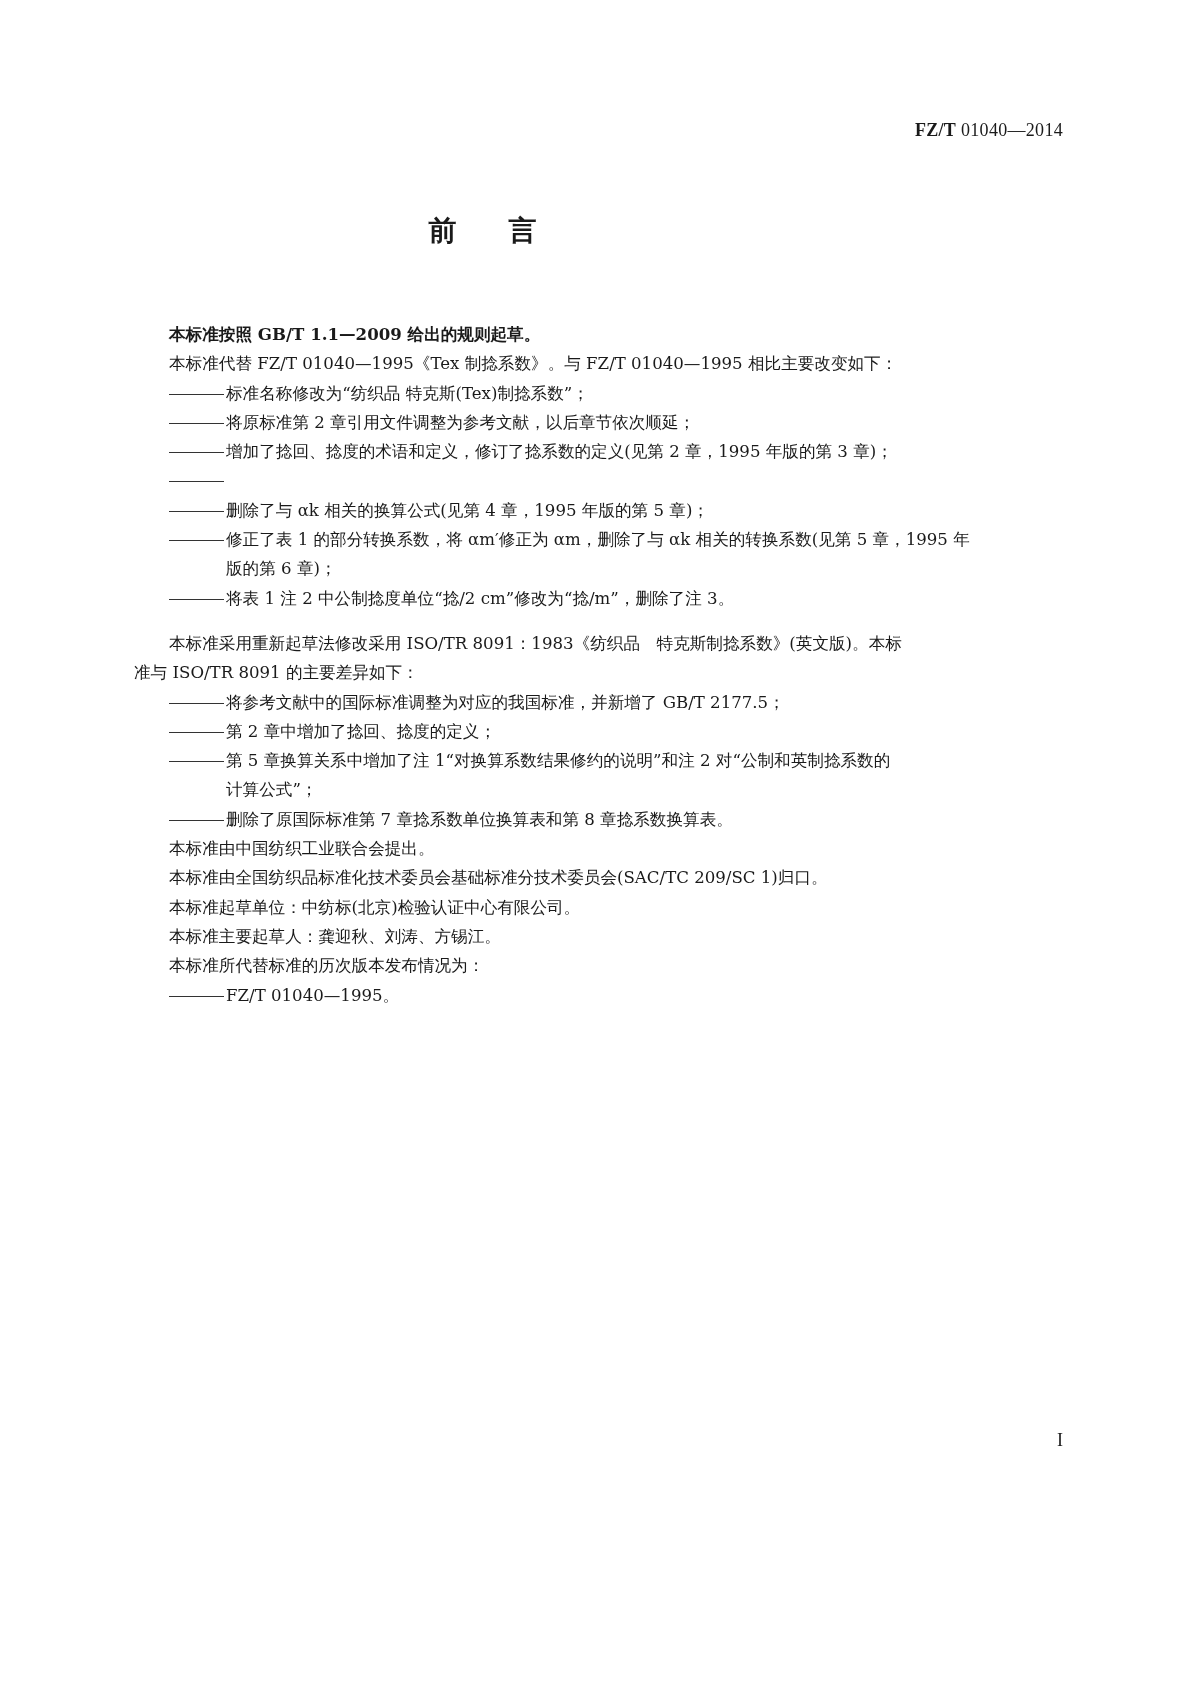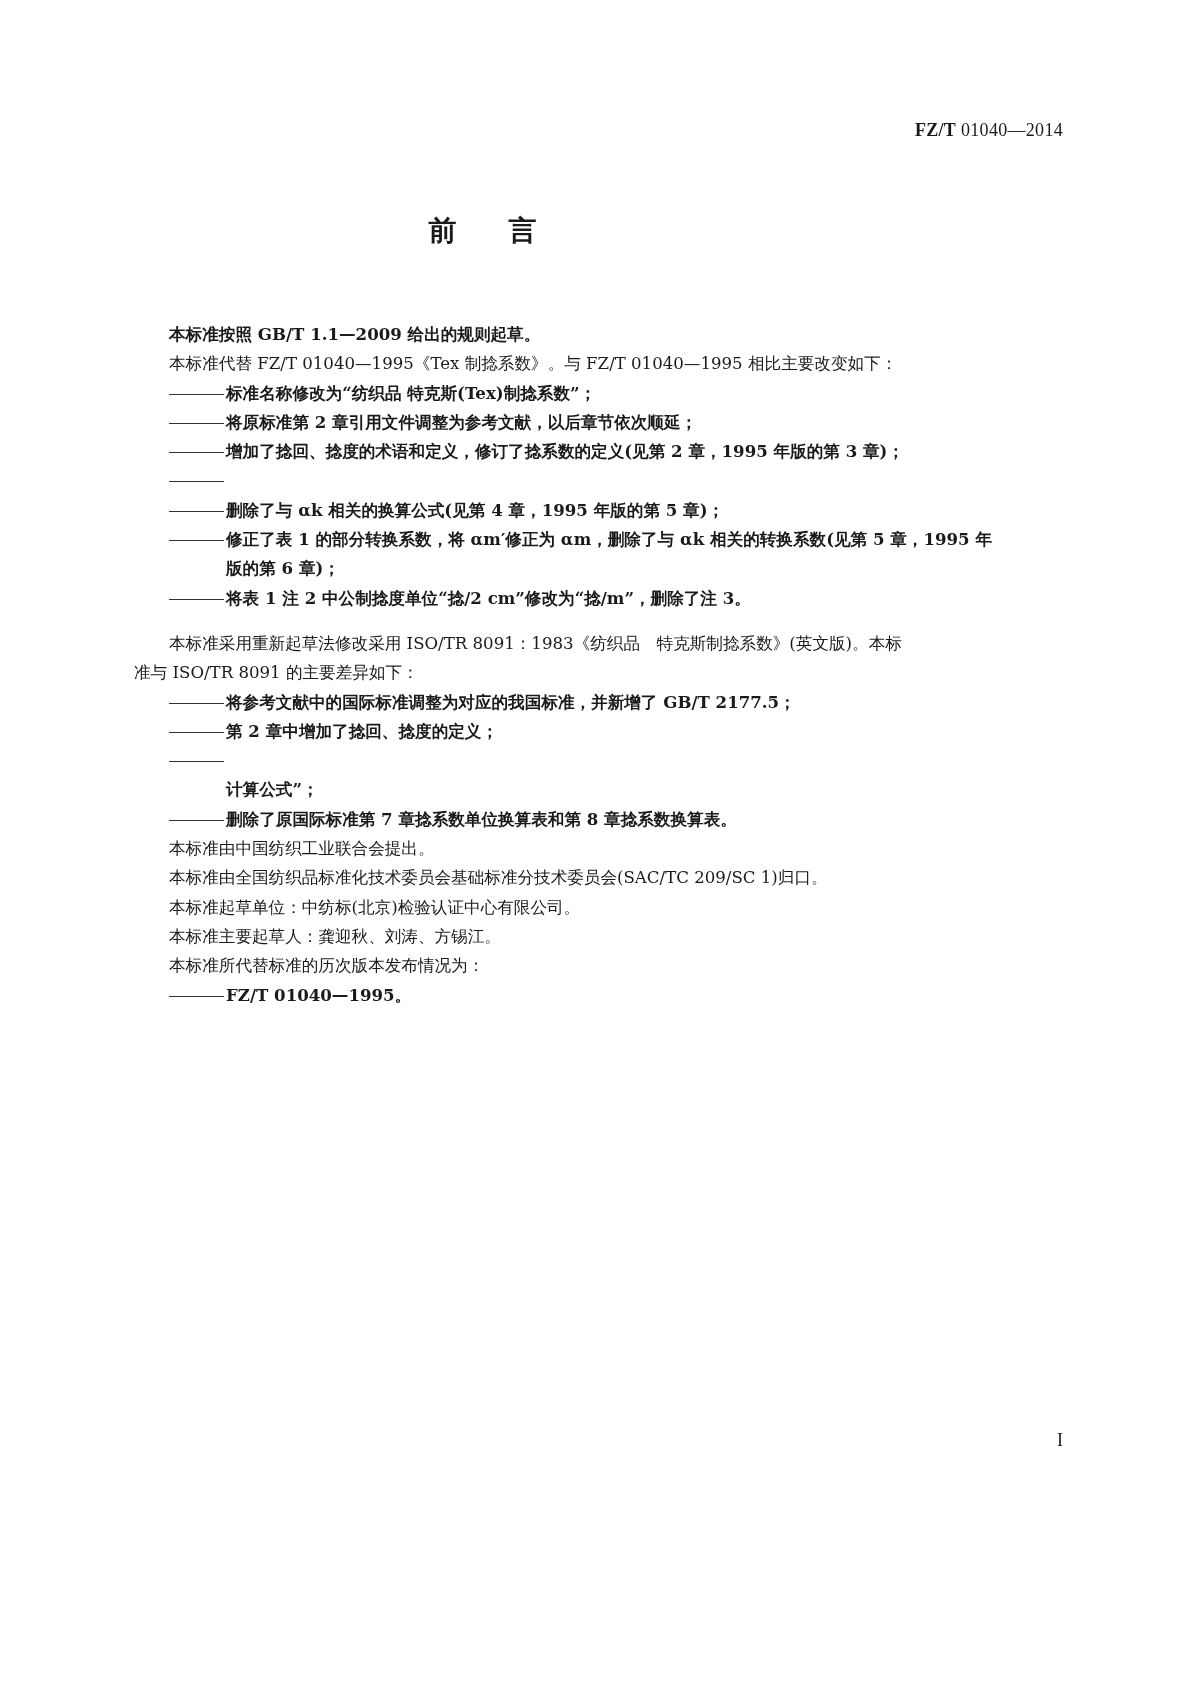--- a/index.html
+++ b/index.html
@@ -16,21 +16,21 @@
   .title {
     position: absolute; top: 212px; left: 0; width: 965px; text-align: center;
     font-family: Liberation Sans, sans-serif; font-size: 28px; font-weight: bold;
     letter-spacing: 52px; text-indent: 52px;
   }
   .content {
     position: absolute; top: 320px; left: 134px; width: 930px;
     font-size: 16.6px; line-height: 29.3px;
   }
   .p { margin: 0; white-space: nowrap; }
-  .dash { padding-left: 35px; position: relative; font-weight: bold; }
+  .dash { padding-left: 35px; position: relative; }
   .dash .d { display: inline-block; width: 55px; border-top: 1px solid #333; vertical-align: middle; margin-right: 2px; }
   .dash .cont { display: block; padding-left: 57px; }
   .page-num {
     position: absolute; top: 1430px; right: 128px;
     font-family: "Liberation Serif", serif; font-size: 18px;
   }
 </style>
 </head>
 <body>
 
@@ -53,21 +53,21 @@
     <div class="p dash"><span class="d"></span></div>
     <div class="p dash"><span class="d"></span><span>删除了与 αk 相关的换算公式(见第 4 章，1995 年版的第 5 章)；</span></div>
     <div class="p dash"><span class="d"></span><span>修正了表 1 的部分转换系数，将 αm′修正为 αm，删除了与 αk 相关的转换系数(见第 5 章，1995 年</span><span class="cont">版的第 6 章)；</span></div>
     <div class="p dash"><span class="d"></span><span>将表 1 注 2 中公制捻度单位“捻/2 cm”修改为“捻/m”，删除了注 3。</span></div>
     <div class="p">
       <div class="indent" style="padding-left: 35px; margin-top: 16px;">本标准采用重新起草法修改采用 ISO/TR 8091：1983《纺织品　特克斯制捻系数》(英文版)。本标</div>
       <div>准与 ISO/TR 8091 的主要差异如下：</div>
     </div>
     <div class="p dash"><span class="d"></span><span>将参考文献中的国际标准调整为对应的我国标准，并新增了 GB/T 2177.5；</span></div>
     <div class="p dash"><span class="d"></span><span>第 2 章中增加了捻回、捻度的定义；</span></div>
-    <div class="p dash"><span class="d"></span><span class="cont">计算公式”；</span></div>
+    <div class="p dash"><span class="d"></span><span>第 5 章换算关系中增加了注 1“对换算系数结果修约的说明”和注 2 对“公制和英制捻系数的</span><span class="cont">计算公式”；</span></div>
     <div class="p dash"><span class="d"></span><span>删除了原国际标准第 7 章捻系数单位换算表和第 8 章捻系数换算表。</span></div>
     <div class="p">
       <div class="indent" style="padding-left: 35px;">本标准由中国纺织工业联合会提出。</div>
     </div>
     <div class="p">
       <div class="indent" style="padding-left: 35px;">本标准由全国纺织品标准化技术委员会基础标准分技术委员会(SAC/TC 209/SC 1)归口。</div>
     </div>
     <div class="p">
       <div class="indent" style="padding-left: 35px;">本标准起草单位：中纺标(北京)检验认证中心有限公司。</div>
     </div>

